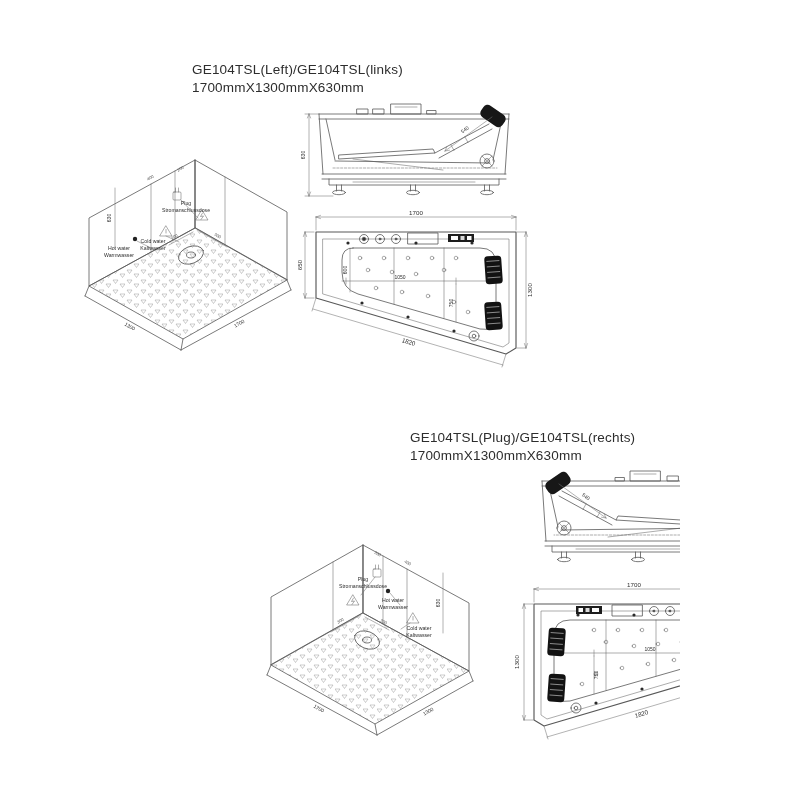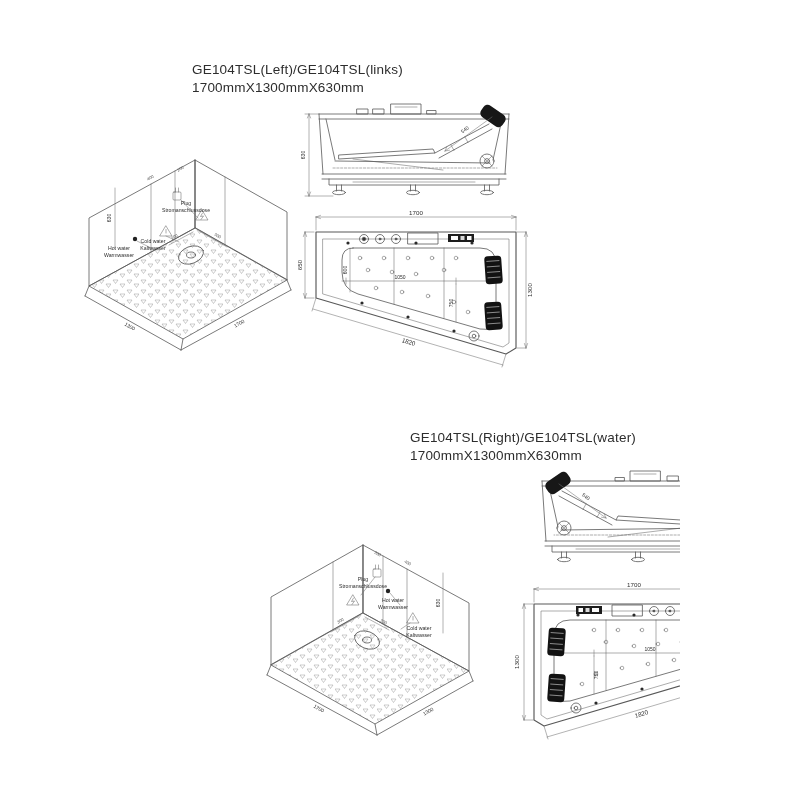--- a/index.html
+++ b/index.html
@@ -246,21 +246,21 @@
       <text class="bigdim" text-anchor="middle" x="235.5" y="82" transform="rotate(-90 235.5 82)">1300</text>
       <text class="bigdim" text-anchor="middle" x="112" y="136" transform="rotate(16.5 112 136)">1820</text>
       <text class="dtx" text-anchor="middle" x="104" y="70.5">1050</text>
       <text class="dtx" text-anchor="middle" x="156.5" y="95" transform="rotate(-90 156.5 95)">750</text>
       <text class="dtx" text-anchor="middle" x="51" y="62" transform="rotate(-90 51 62)">600</text>
     </svg>
   </section>
 
   <section>
     <div class="title-block" style="left:410px;top:429px;">
-      <div>GE104TSL(Right)/GE104TSL(water)</div>
+      <div>GE104TSL(Plug)/GE104TSL(rechts)</div>
       <div>1700mmX1300mmX630mm</div>
     </div>
 
     <svg style="left:255px;top:523px" width="250" height="245" viewBox="0 0 250 245">
       <defs>
         <pattern id="hatchB" width="14" height="10" patternUnits="userSpaceOnUse">
           <path d="M2,2 h5 l-2.5,3.5 Z M9,6 h5 l-2.5,3.5 Z" fill="none" stroke="#9a9a9a" stroke-width="0.5"></path>
         </pattern>
       </defs>
       <g transform="translate(248,0) scale(-1,1)">

